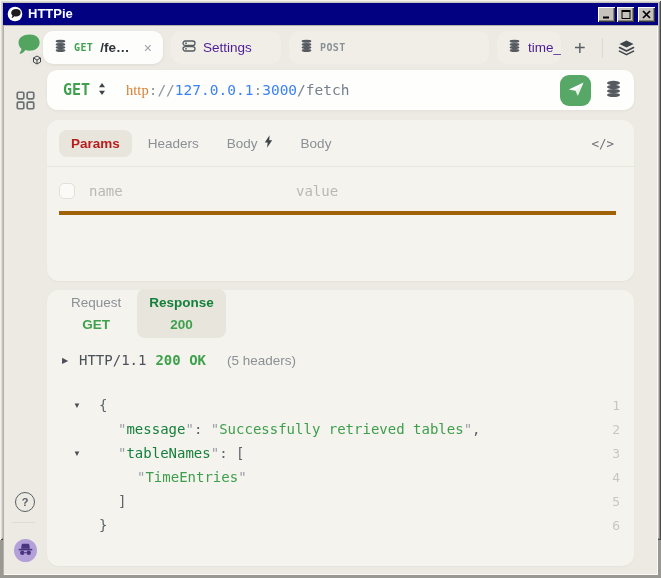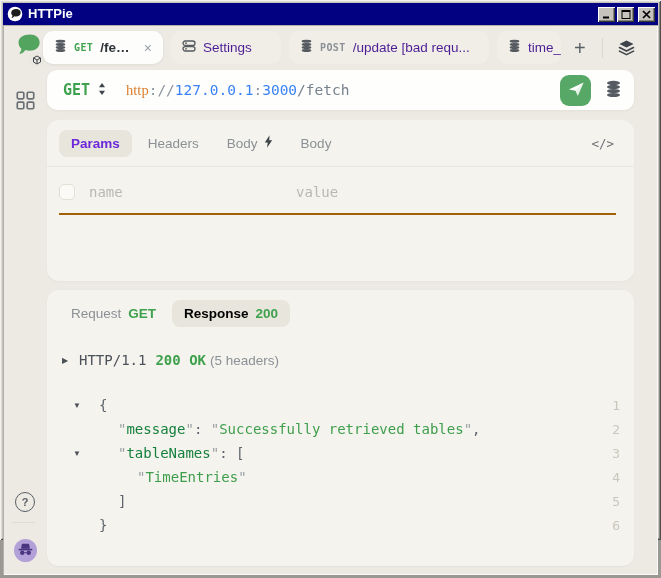--- a/index.html
+++ b/index.html
@@ -86,48 +86,48 @@
   }
   .dbset-btn { background:none; border:none; padding:0 3px; margin-left:11px; flex:none; }
 
   
   .panel { position:absolute; left:44px; width:587px; background:#f5f3ed; border-radius:12px; box-shadow:0 1px 2px rgba(60,60,50,.04); }
   .panel.params { top:95px; height:161px; }
   .panel.response { top:265px; height:276px; }
 
   .ptabs { position:absolute; top:8px; left:12px; right:14px; height:30px; display:flex; align-items:center; gap:4px; font-size:13.5px; color:#8a9096; }
   .ptab { padding:6px 12px; border-radius:8px; background:none; border:none; font-size:13.5px; color:#8a9096; display:flex; align-items:center; gap:6px; }
-  .ptab.active { background:#e8e5dc; color:#6d28d9; font-weight:600; }
+  .ptab.active { background:#e8e5dc; color:#b91c1c; font-weight:600; }
   .code-btn { margin-left:auto; background:none; border:none; font-family:"DejaVu Sans Mono", monospace; font-size:12.5px; color:#6e737a; }
   .params-divider { position:absolute; left:0; right:0; top:46px; height:1px; background:#e9e6de; }
 
   .kv-row {
     position:absolute; top:51px; left:12px; right:18px; height:44px;
-    display:flex; align-items:center; border-bottom:2px solid #a16207;
+    display:flex; align-items:center; border-bottom:4px solid #a16207;
   }
   .checkbox { width:16px; height:16px; border:1.5px solid #e3e0d8; border-radius:5px; background:#fbfaf7; flex:none; }
   .kv-input {
     background:none; border:none; outline:none;
     font-family:"DejaVu Sans Mono", monospace; font-size:14px; color:#4b5158;
   }
   .kv-input::placeholder { color:#b7bab1; opacity:1; }
   .kv-name { margin-left:12px; width:207px; }
   .kv-value { flex:1; }
 
   
-  .rtab { padding:6px 12px; border-radius:8px; display:flex; align-items:center; gap:7px; background:none; border:none; font-size:13.5px; }
+  .rtab { padding:6px 12px; border-radius:8px; display:flex; align-items:center; gap:7px; background:none; border:none; font-size:13.5px;flex-direction:column; }
   .rtab .lbl { color:#8a9096; } .rtab .grn { color:#3ea14d; font-weight:600; }
   .rtab.active { background:#e8e5dc; }
-  .rtab.active .lbl { color:#000000; font-weight:600; }
+  .rtab.active .lbl { color:#15803d; font-weight:600; }
 
   .status-line { position:absolute; top:60px; left:15px; right:14px; height:20px; display:flex; align-items:center; }
   .fold-glyph { font-size:8px; color:#4a4f55; width:17px; flex:none; }
   .sl-proto { font-family:"DejaVu Sans Mono", monospace; font-size:14px; color:#4b5158; }
   .sl-status { font-family:"DejaVu Sans Mono", monospace; font-size:14px; font-weight:bold; color:#3ea14d; margin-left:9px; }
-  .sl-headers { font-size:13.5px; color:#8a9096; margin-left:4px; }
+  .sl-headers { font-size:13.5px; color:#8a9096; margin-left:21px; }
 
   .json-body { position:absolute; top:103px; left:0; right:0; }
   .json-row { height:24px; display:flex; align-items:center; }
   .json-fold { width:52px; padding-left:26px; font-size:8px; color:#4a4f55; flex:none; }
   .json-code { flex:1; font-family:"DejaVu Sans Mono", monospace; font-size:14px; white-space:pre; overflow:hidden; }
   .json-num { width:44px; padding-right:14px; text-align:right; font-family:"DejaVu Sans Mono", monospace; font-size:13px; color:#c9c6bd; flex:none; }
   .tok-k { color:#15803d; } .tok-s { color:#3d9e4c; } .tok-p { color:#5c636b; } .tok-q { color:#9aa0a5; }
 </style>
 </head>
 <body>
@@ -221,21 +221,20 @@
         <span class="t-path">Settings</span>
       </div>
       <div class="tab tab3">
         <span><svg width="13" height="14" viewBox="0 0 14 14" fill="#565b61">
               <ellipse cx="7" cy="2" rx="5.2" ry="1.6"></ellipse>
               <ellipse cx="7" cy="5.3" rx="5.2" ry="1.6"></ellipse>
               <ellipse cx="7" cy="8.6" rx="5.2" ry="1.6"></ellipse>
               <ellipse cx="7" cy="11.9" rx="5.2" ry="1.6"></ellipse>
             </svg></span>
         <span class="t-method">POST</span>
-        <span class="t-path">/update [bad requ...</span>
       </div>
       <div class="tab tab4">
         <span><svg width="13" height="14" viewBox="0 0 14 14" fill="#565b61">
               <ellipse cx="7" cy="2" rx="5.2" ry="1.6"></ellipse>
               <ellipse cx="7" cy="5.3" rx="5.2" ry="1.6"></ellipse>
               <ellipse cx="7" cy="8.6" rx="5.2" ry="1.6"></ellipse>
               <ellipse cx="7" cy="11.9" rx="5.2" ry="1.6"></ellipse>
             </svg></span>
         <span class="t-path">time_</span>
       </div>

